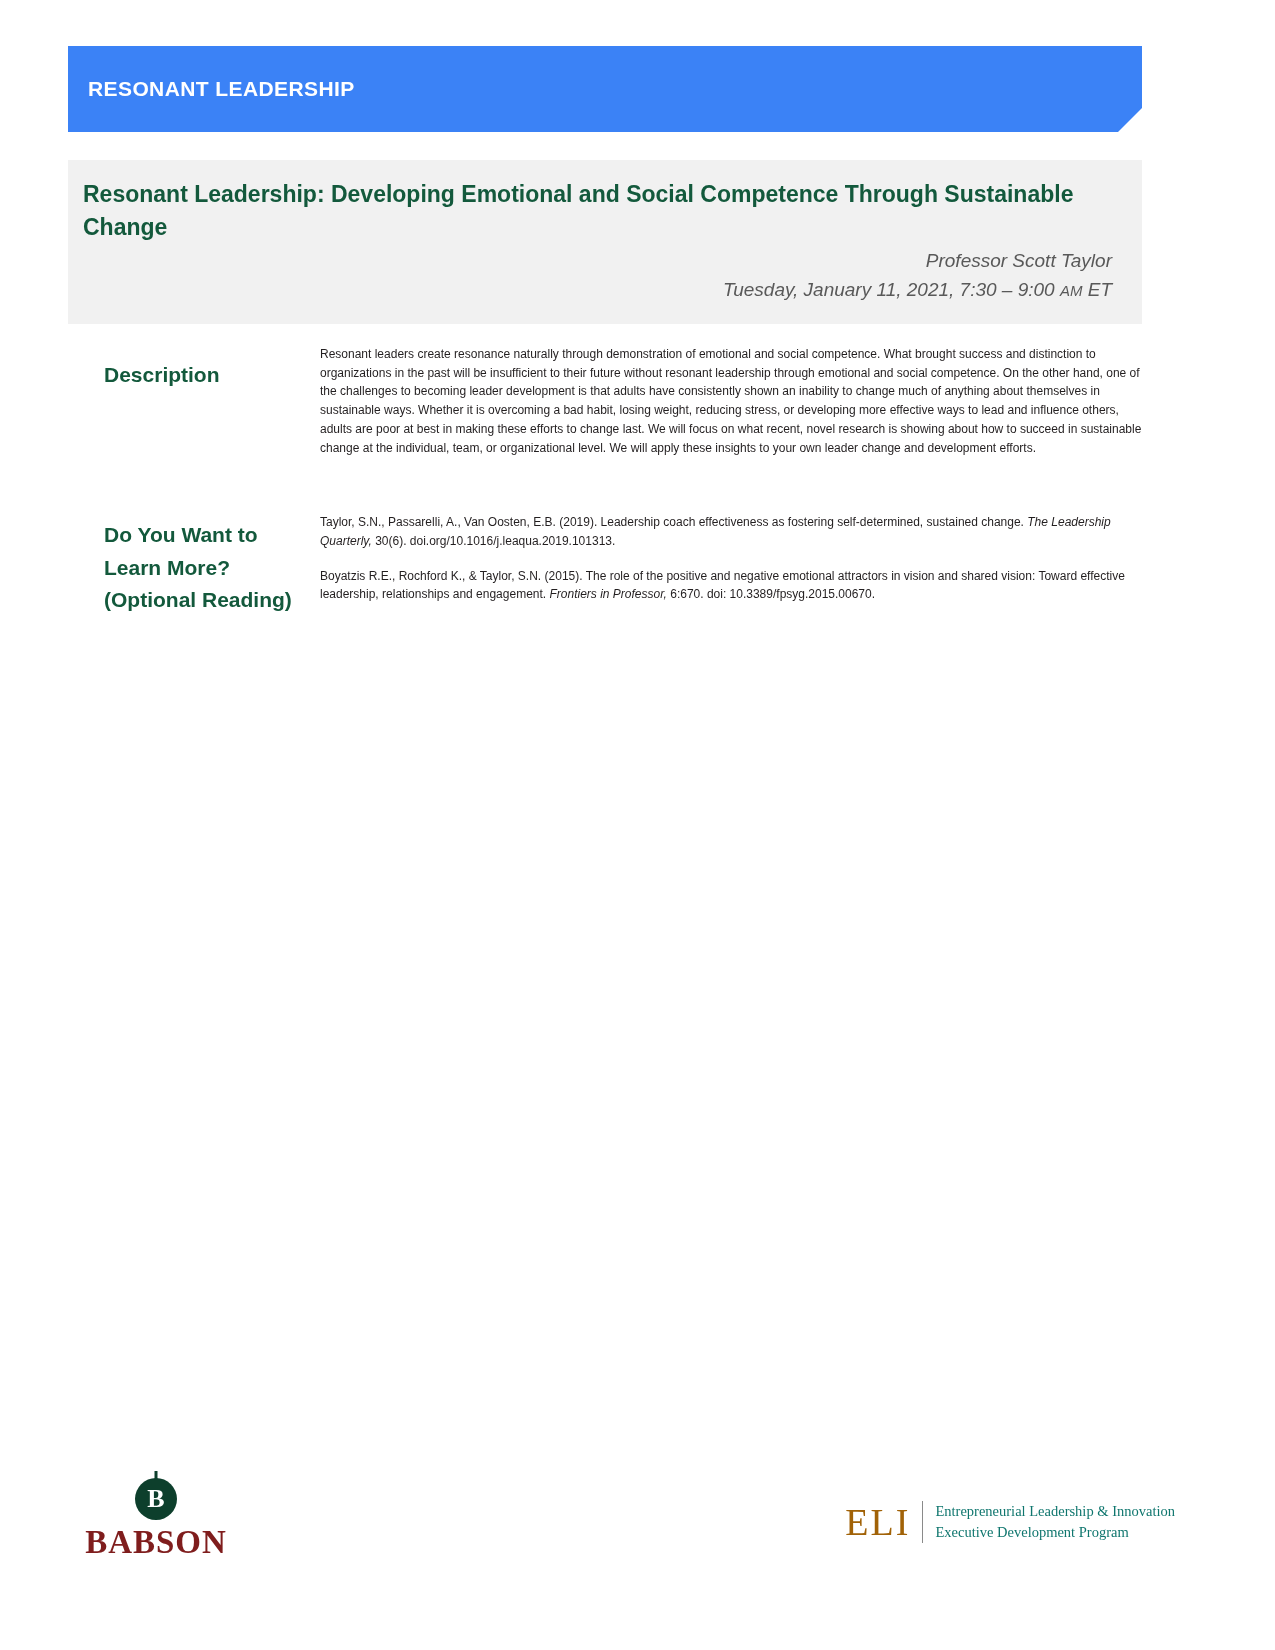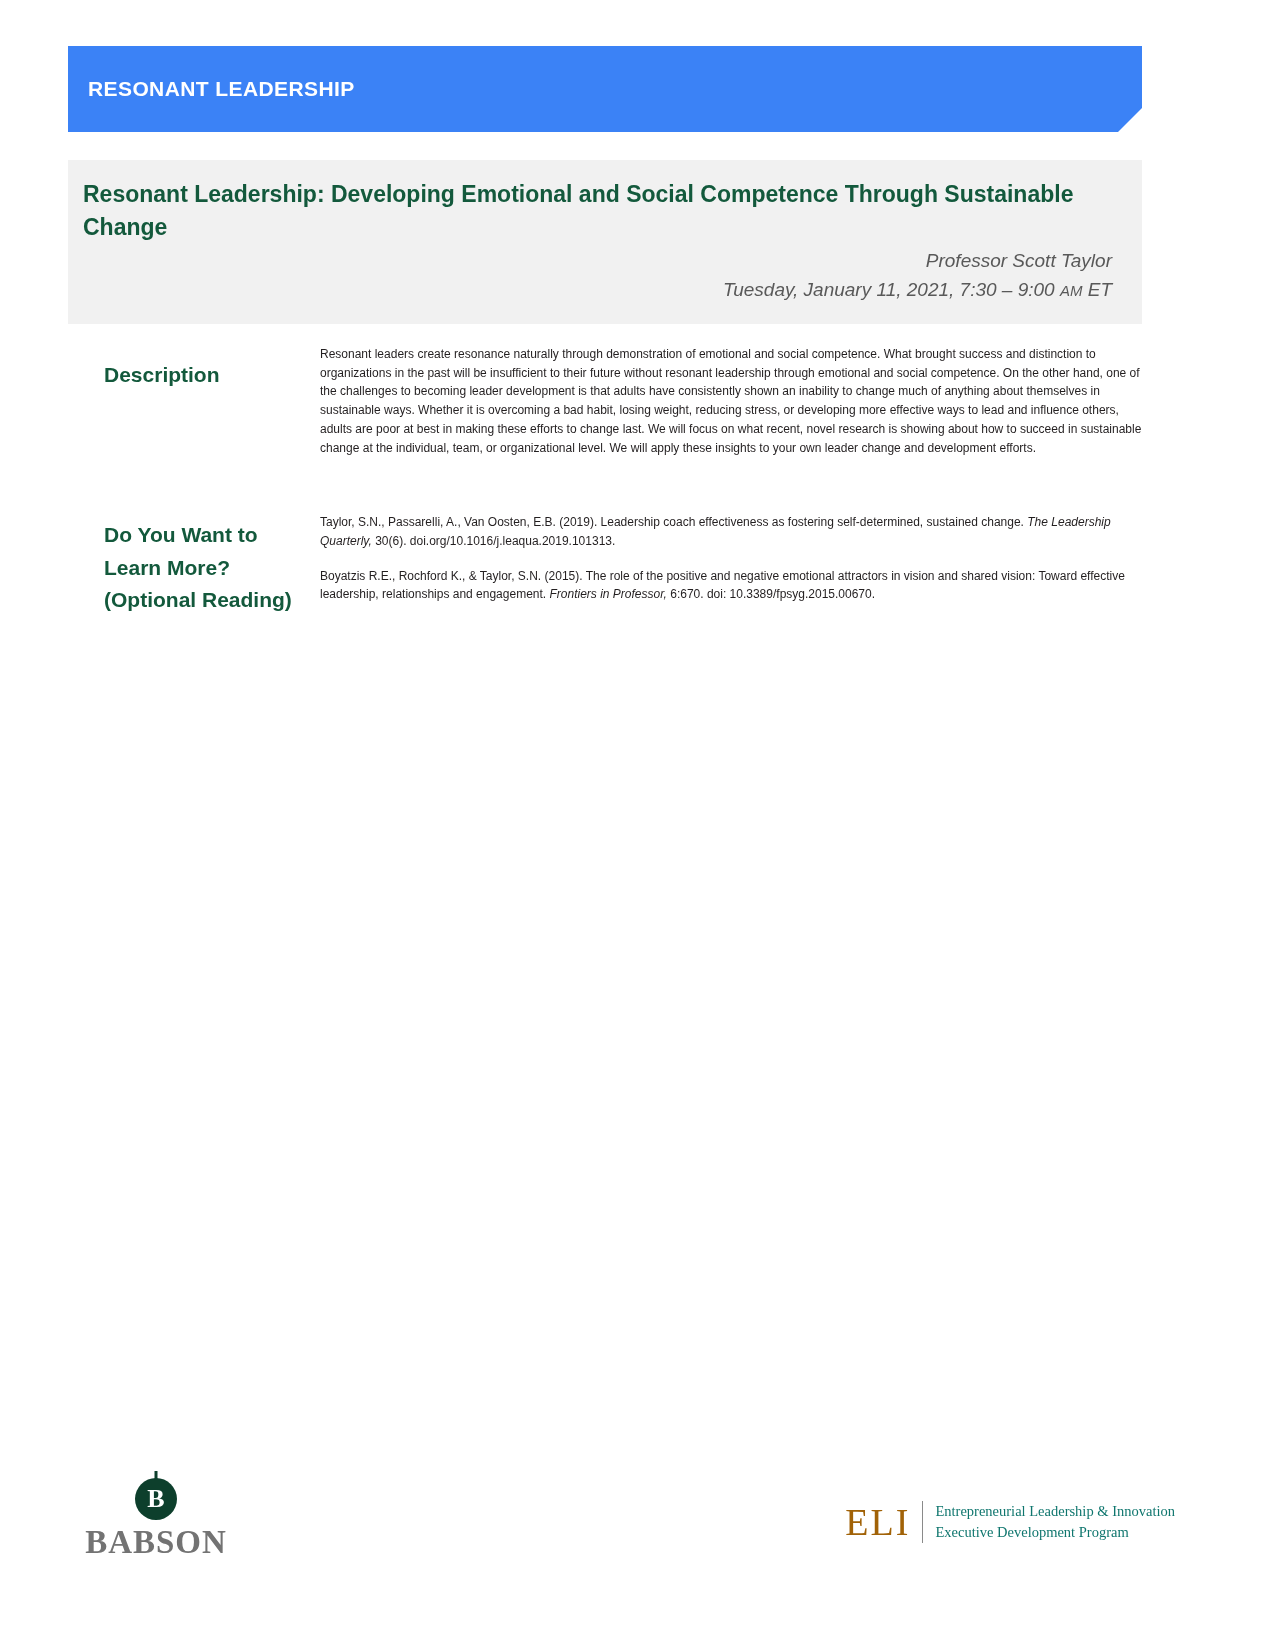--- a/index.html
+++ b/index.html
@@ -174,21 +174,21 @@
     width: 3px;
     height: 9px;
     background: #0d3f2c;
   }
   .babson-word {
     margin-top: 4px;
     font-family: "Liberation Serif", serif;
     font-size: 33px;
     font-weight: bold;
     letter-spacing: 1px;
-    color: #737373;
+    color: #7f1d1d;
   }
   .eli {
     position: absolute;
     right: 100px;
     top: 22px;
     display: flex;
     align-items: center;
   }
   .eli-word {
     font-family: "Liberation Serif", serif;

